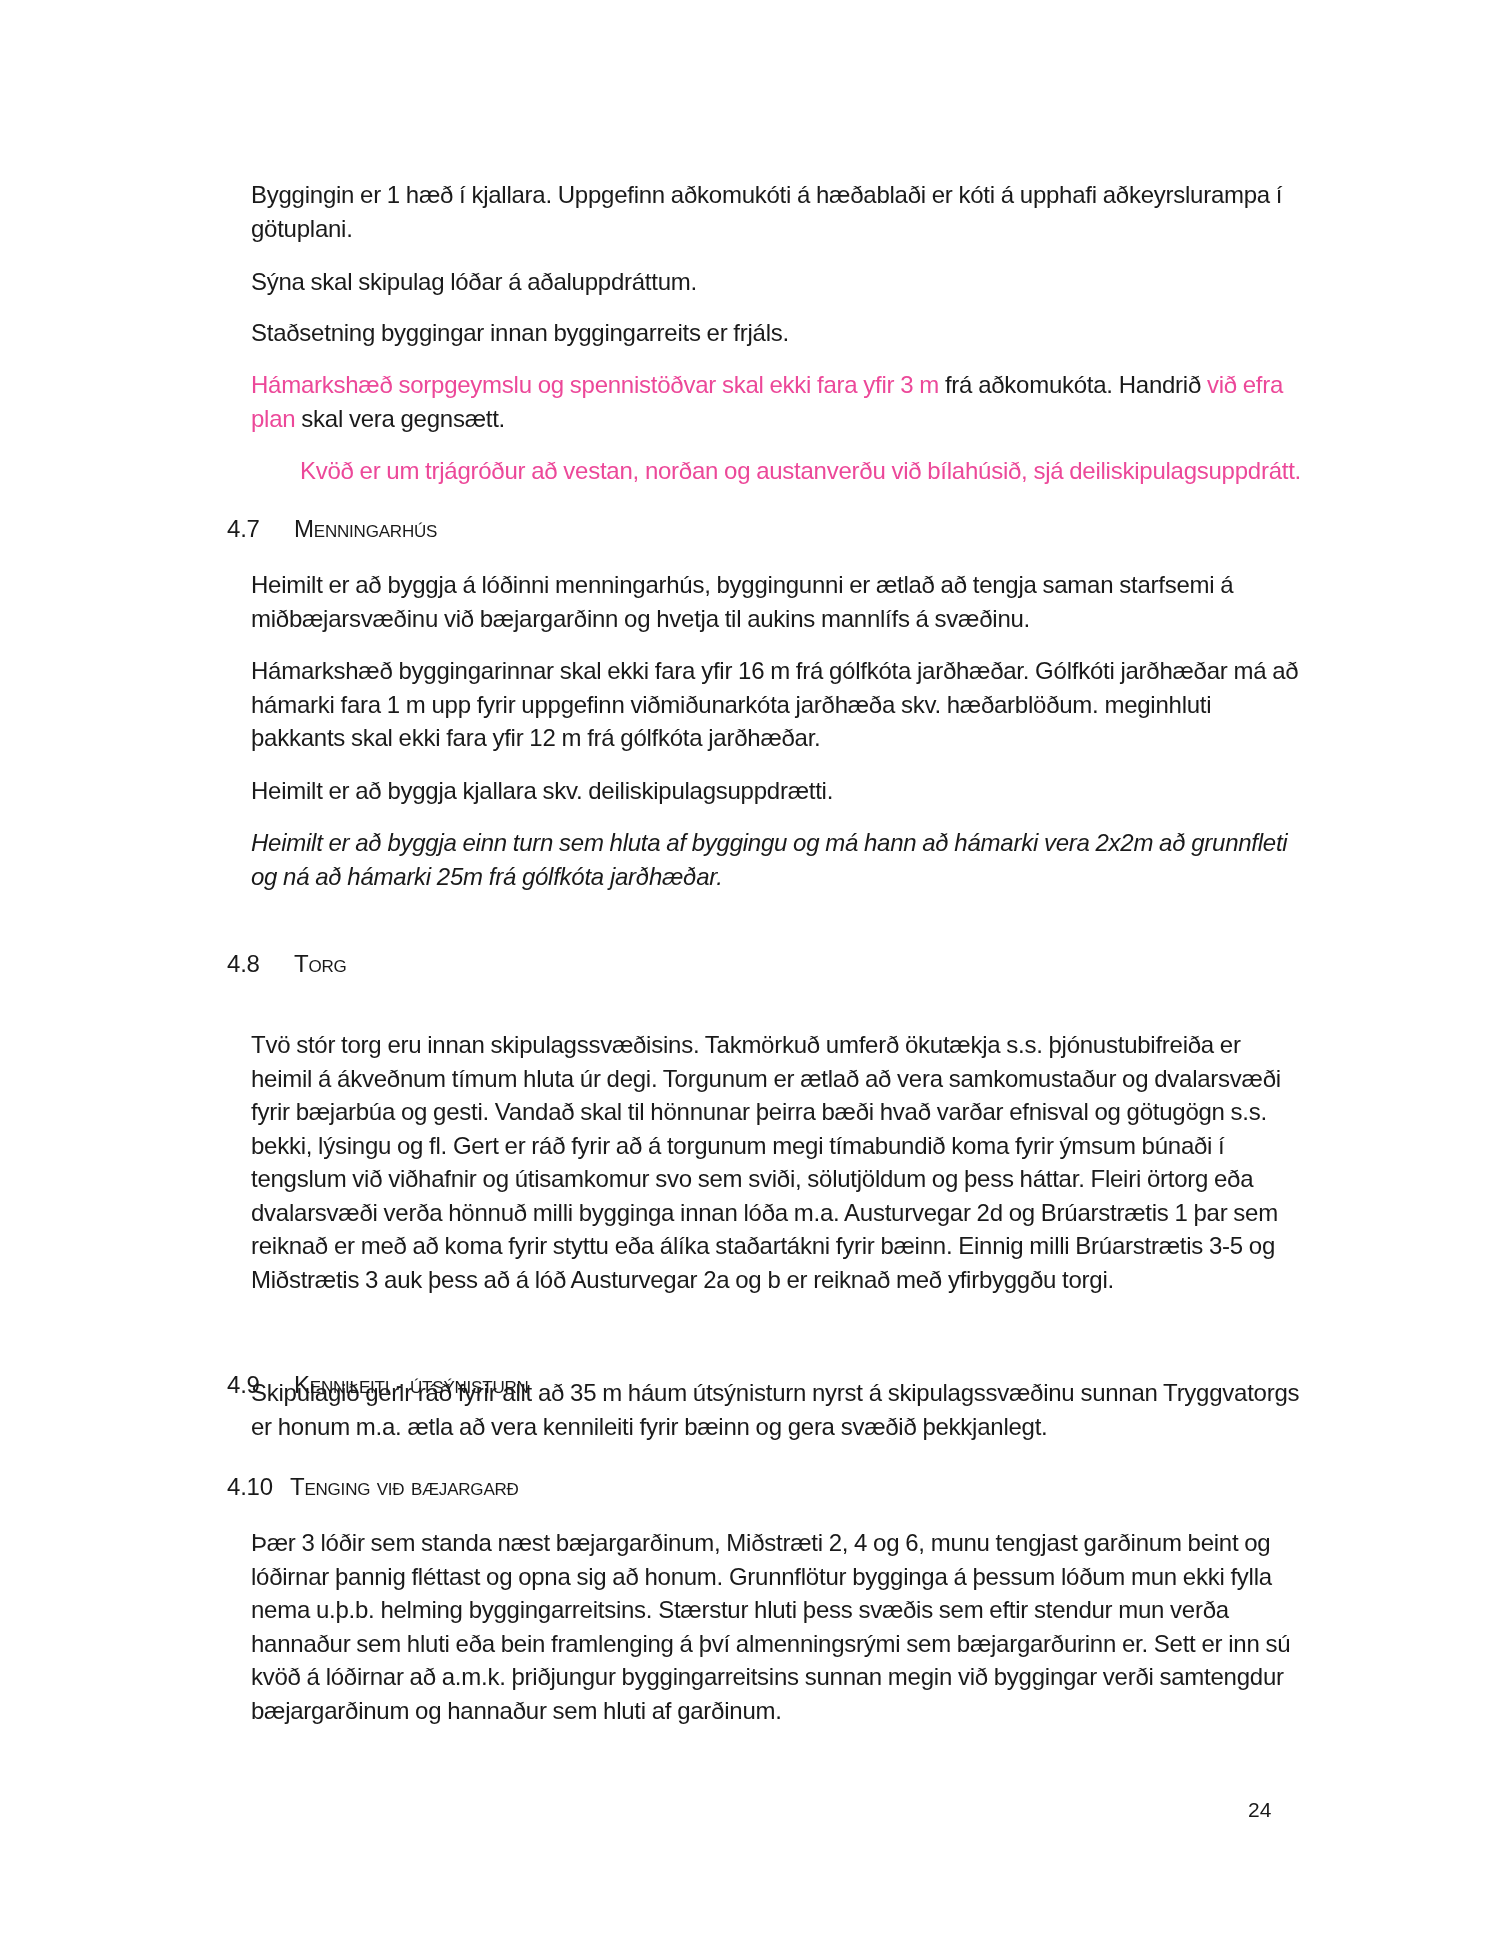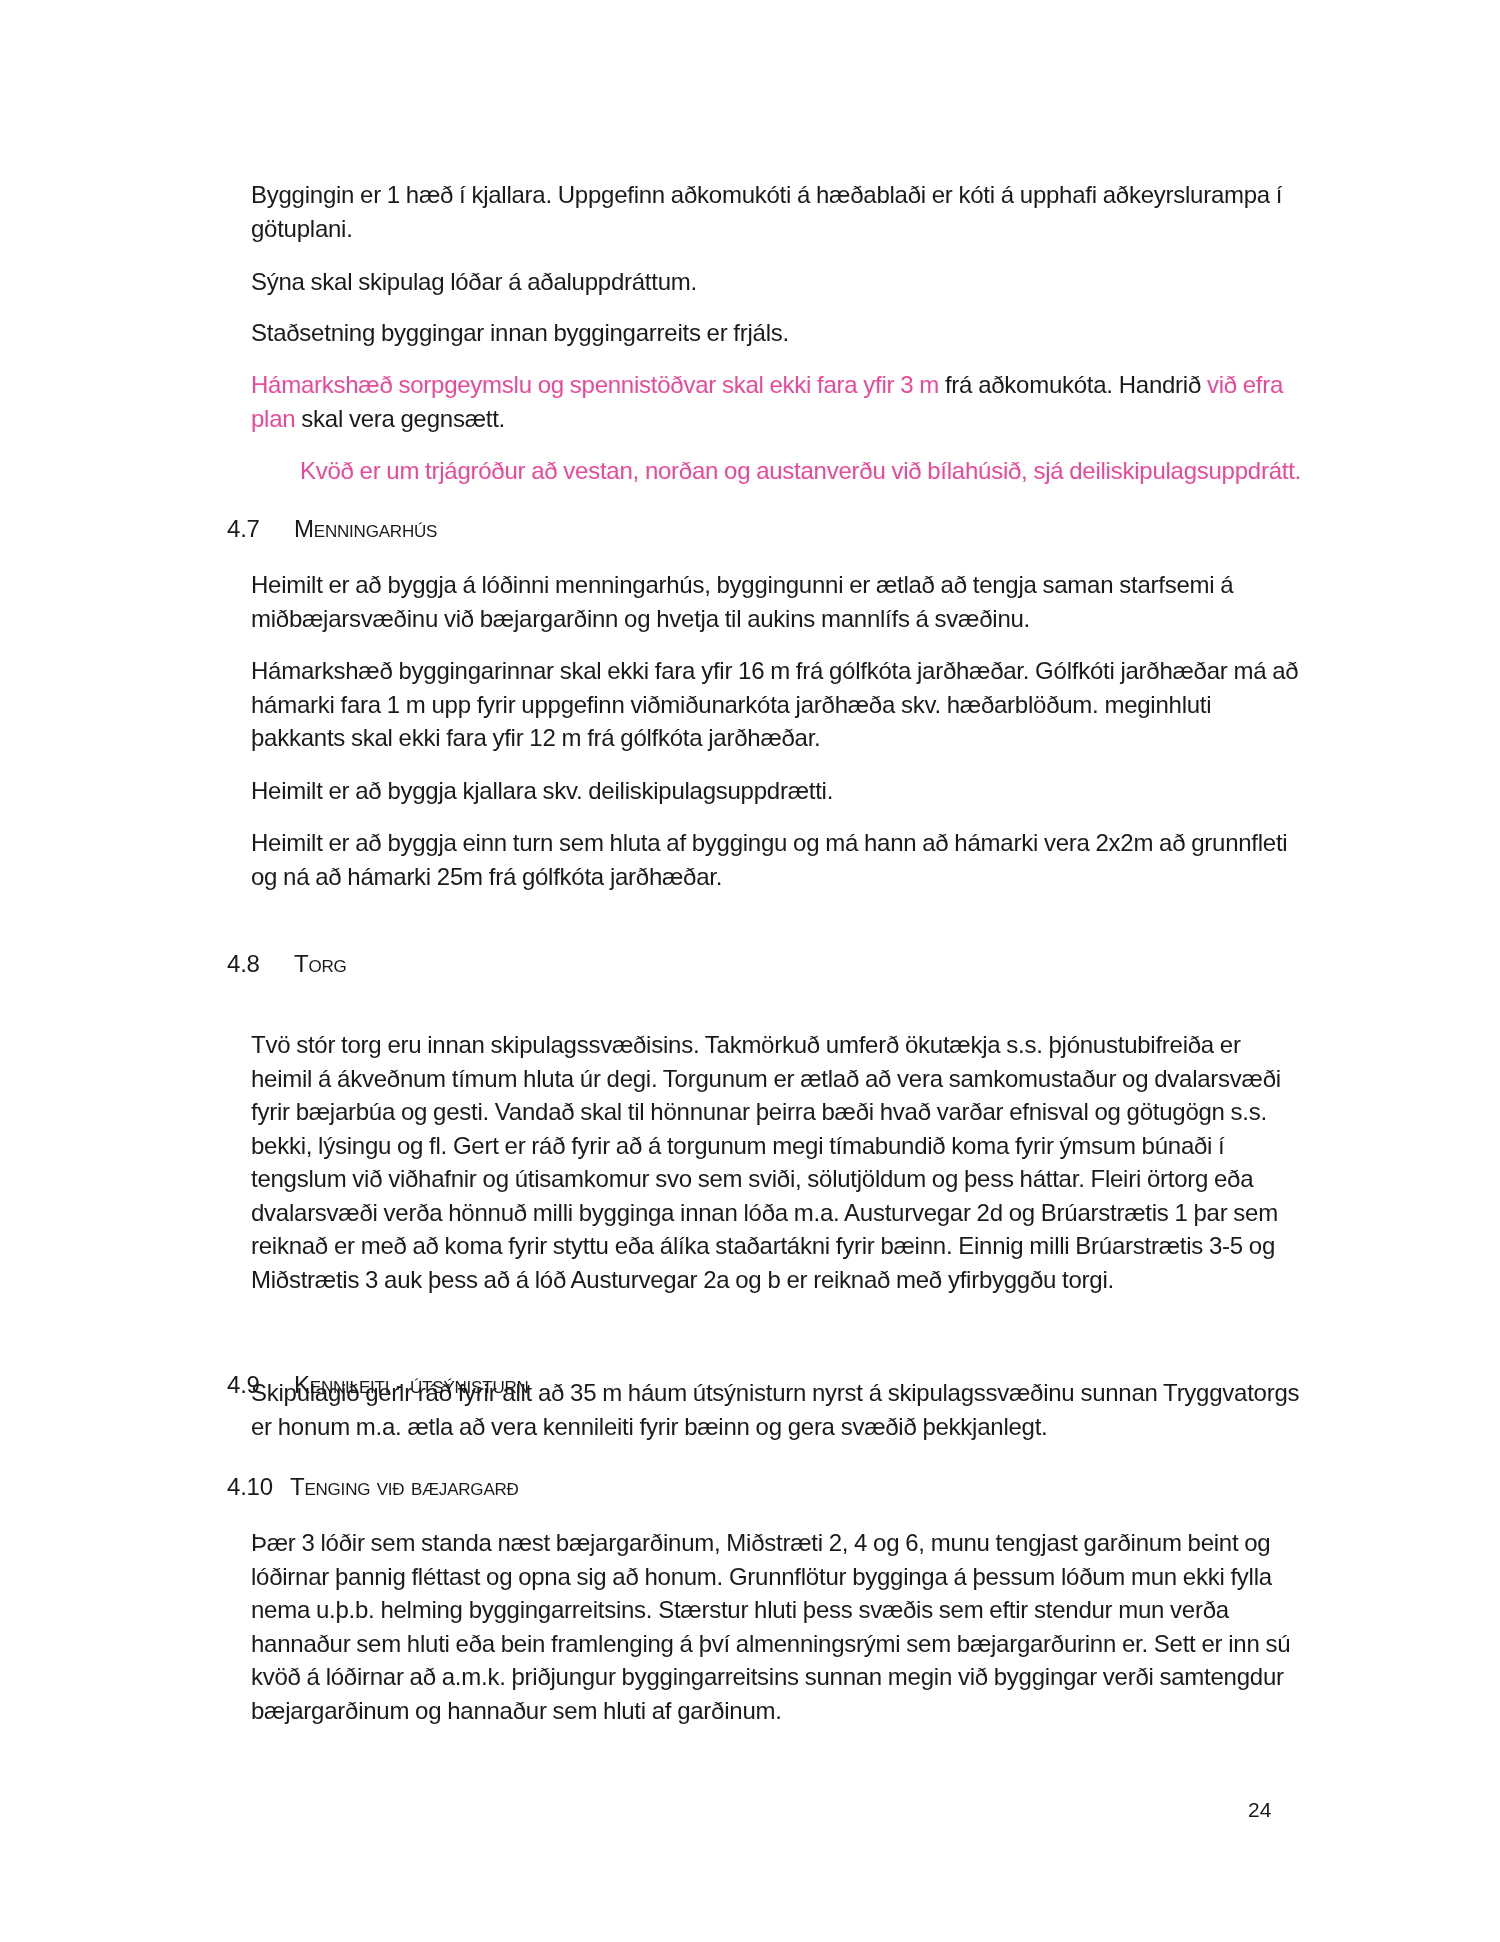--- a/index.html
+++ b/index.html
@@ -76,21 +76,21 @@
   </h2>
   <p class="p" style="top:552px;">
     <span>Heimilt er að byggja á lóðinni menningarhús, byggingunni er ætlað að tengja saman starfsemi á miðbæjarsvæðinu við bæjargarðinn og hvetja til aukins mannlífs á svæðinu.</span>
   </p>
   <p class="p" style="top:638px;">
     <span>Hámarkshæð byggingarinnar skal ekki fara yfir 16 m frá gólfkóta jarðhæðar. Gólfkóti jarðhæðar má að hámarki fara 1 m upp fyrir uppgefinn viðmiðunarkóta jarðhæða skv. hæðarblöðum. meginhluti þakkants skal ekki fara yfir 12 m frá gólfkóta jarðhæðar.</span>
   </p>
   <p class="p" style="top:758px;">
     <span>Heimilt er að byggja kjallara skv. deiliskipulagsuppdrætti.</span>
   </p>
-  <p class="p" style="top:810px;">
+  <p class="p" style="top:810px;font-style:italic;">
     <span>Heimilt er að byggja einn turn sem hluta af byggingu og má hann að hámarki vera 2x2m að grunnfleti og ná að hámarki 25m frá gólfkóta jarðhæðar.</span>
   </p>
 
   <h2 class="h" style="top:950px;">
     <span class="num">4.8</span><span class="title">Torg</span>
   </h2>
   <p class="p" style="top:1012px;">
     <span>Tvö stór torg eru innan skipulagssvæðisins. Takmörkuð umferð ökutækja s.s. þjónustubifreiða er heimil á ákveðnum tímum hluta úr degi. Torgunum er ætlað að vera samkomustaður og dvalarsvæði fyrir bæjarbúa og gesti. Vandað skal til hönnunar þeirra bæði hvað varðar efnisval og götugögn s.s. bekki, lýsingu og fl. Gert er ráð fyrir að á torgunum megi tímabundið koma fyrir ýmsum búnaði í tengslum við viðhafnir og útisamkomur svo sem sviði, sölutjöldum og þess háttar. Fleiri örtorg eða dvalarsvæði verða hönnuð milli bygginga innan lóða m.a. Austurvegar 2d og Brúarstrætis 1 þar sem reiknað er með að koma fyrir styttu eða álíka staðartákni fyrir bæinn. Einnig milli Brúarstrætis 3-5 og Miðstrætis 3 auk þess að á lóð Austurvegar 2a og b er reiknað með yfirbyggðu torgi.</span>
   </p>
 

